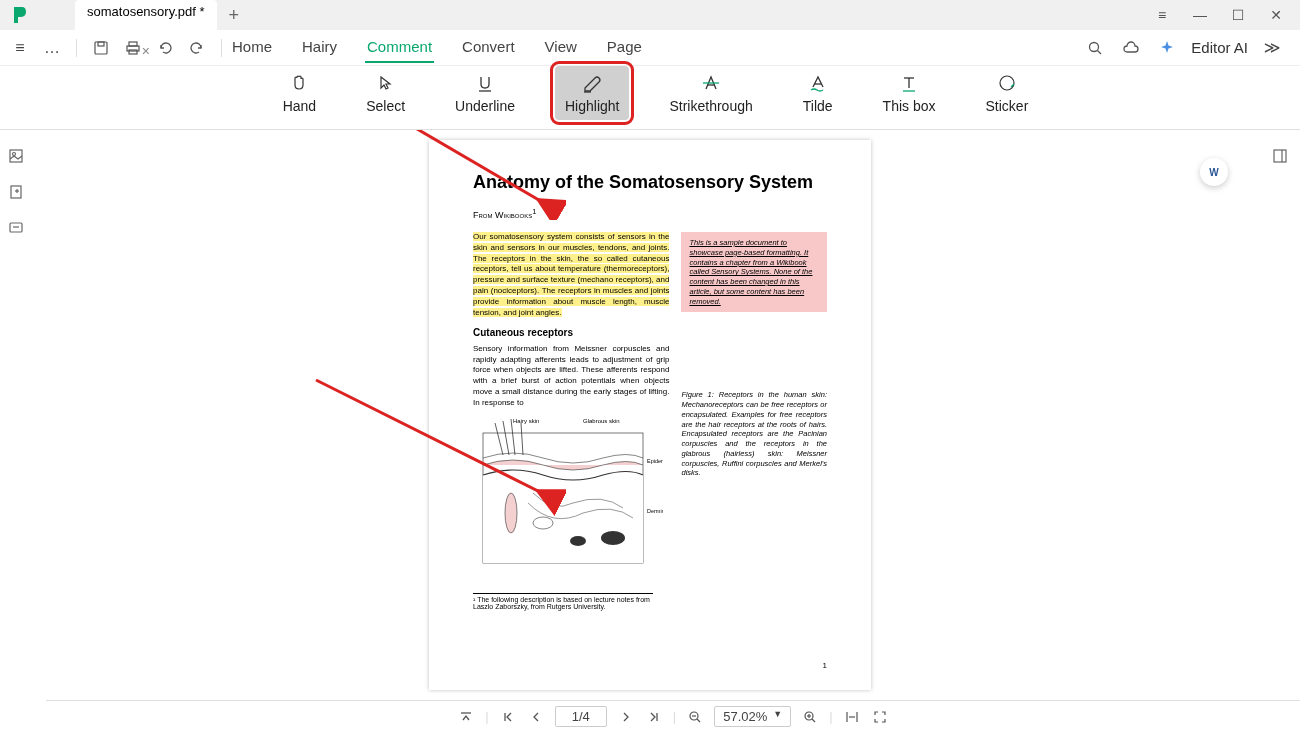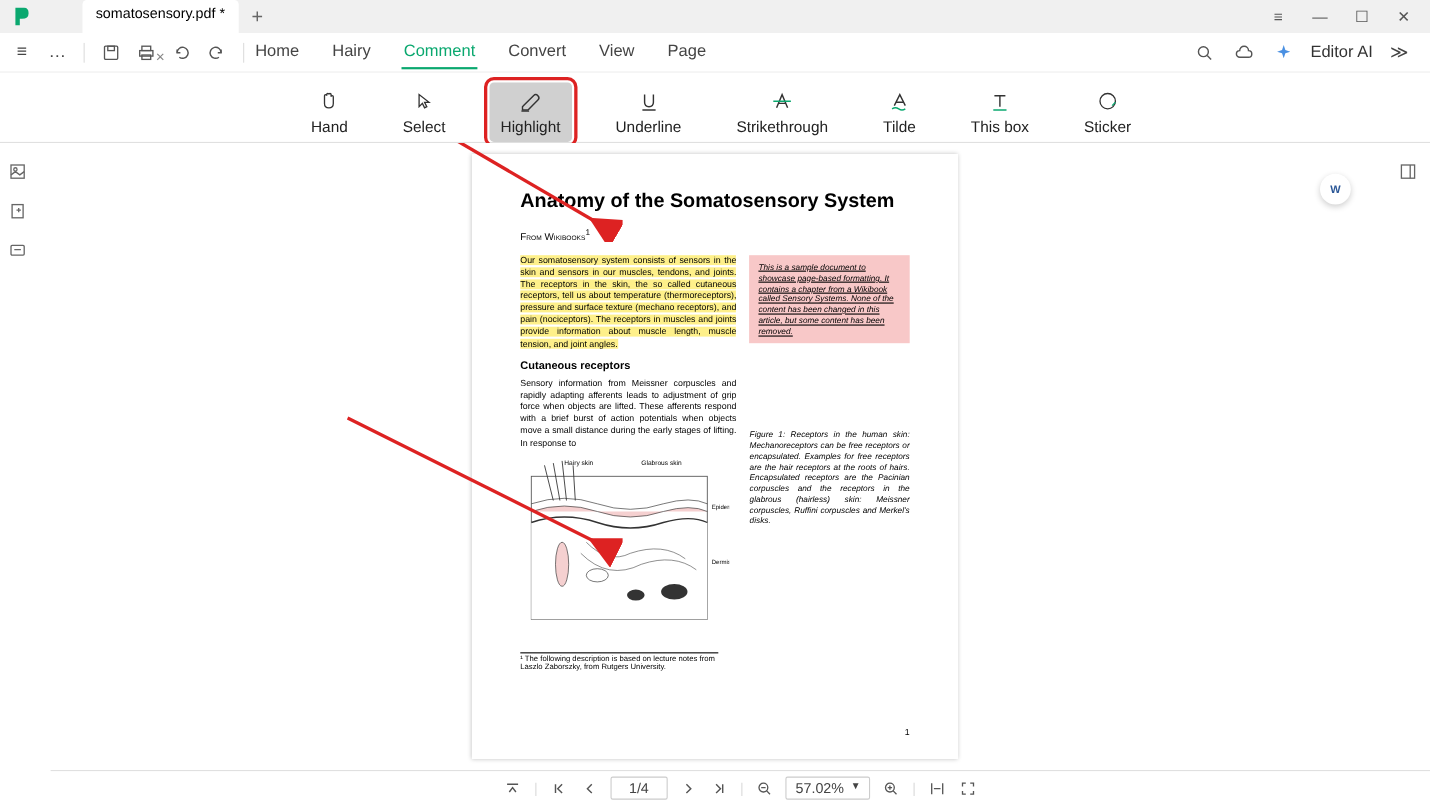--- a/index.html
+++ b/index.html
@@ -19,21 +19,21 @@
 .qb-left { display: flex; align-items: center; gap: 8px;}
 .qb-icon { width: 24px; height: 24px; display: flex; align-items: center; justify-content: center; color: #444;}
 .qb-sep { width: 1px; height: 18px; background: #ddd; margin: 0 4px;}
 .menubar { flex: 1; display: flex; justify-content: flex-start; gap: 26px;}
 .menu-item { font-size: 15px; color: #444; padding: 6px 2px; cursor: pointer;}
 .menu-item.active { color: #0aa86f; border-bottom: 2px solid #0aa86f;}
 .qb-right { display: flex; align-items: center; gap: 12px; padding-right: 8px;}
 .editor-ai { font-size: 15px; color: #333;}
 
 
-.ribbon { height: 64px; display: flex; justify-content: center; align-items: flex-end; gap: 30px; border-bottom: 1px solid #e0e0e0; position: relative; padding-left: 11px;}
+.ribbon { height: 64px; display: flex; justify-content: center; align-items: flex-start; gap: 30px; border-bottom: 1px solid #e0e0e0; position: relative; padding-left: 11px;}
 .ribbon-tool { display: flex; flex-direction: column; align-items: center; gap: 4px; padding: 6px 10px; font-size: 14px; color: #222; cursor: pointer; border-radius: 4px;}
 .ribbon-tool.highlighted { background: #d0d0d0; outline: 3px solid #d22; outline-offset: 2px;}
 .ribbon-icon { height: 22px; display: flex; align-items: center; justify-content: center; color: #333;}
 
 
 .workspace { position: absolute; top: 130px; bottom: 32px; left: 0; right: 0; display: flex;}
 .left-rail { width: 36px; display: flex; flex-direction: column; align-items: center; gap: 16px; padding-top: 18px;}
 .rail-icon { width: 20px; height: 20px; color: #666;}
 .canvas { flex: 1; background: #fff; display: flex; justify-content: center; padding-top: 10px; position: relative; overflow: hidden;}
 .right-rail { width: 36px; display: flex; flex-direction: column; align-items: center; padding-top: 18px;}
@@ -162,37 +162,37 @@
     <span>Hand</span>
   </div>
   <div class="ribbon-tool">
     <span class="ribbon-icon">
         <svg width="18" height="18" viewBox="0 0 18 18" fill="none" stroke="#333" stroke-width="1.2">
           <path d="M4 3 L4 14 L7 11 L9 15 L11 14 L9 10 L13 10 Z"></path>
         </svg>
       </span>
     <span>Select</span>
   </div>
+  <div class="ribbon-tool">
+    <span class="ribbon-icon">
+        <svg width="18" height="18" viewBox="0 0 18 18" fill="none" stroke="#333" stroke-width="1.3">
+          <path d="M5 3 L5 10 Q5 14 9 14 Q13 14 13 10 L13 3"></path>
+          <line x1="3" y1="17" x2="15" y2="17"></line>
+        </svg>
+      </span>
+    <span>Underline</span>
+  </div>
   <div class="ribbon-tool highlighted">
     <span class="ribbon-icon">
         <svg width="22" height="20" viewBox="0 0 22 20" fill="none" stroke="#333" stroke-width="1.3">
           <path d="M5 14 L14 5 Q16 3 18 5 Q20 7 18 9 L9 18 L4 18 L4 15 Z"></path>
           <line x1="3" y1="19" x2="10" y2="19"></line>
         </svg>
       </span>
     <span>Highlight</span>
-  </div>
-  <div class="ribbon-tool">
-    <span class="ribbon-icon">
-        <svg width="18" height="18" viewBox="0 0 18 18" fill="none" stroke="#333" stroke-width="1.3">
-          <path d="M5 3 L5 10 Q5 14 9 14 Q13 14 13 10 L13 3"></path>
-          <line x1="3" y1="17" x2="15" y2="17"></line>
-        </svg>
-      </span>
-    <span>Underline</span>
   </div>
   <div class="ribbon-tool">
     <span class="ribbon-icon">
         <svg width="20" height="18" viewBox="0 0 20 18" fill="none" stroke="#333" stroke-width="1.3">
           <path d="M5 15 L10 3 L15 15"></path>
           <line x1="6.5" y1="11" x2="13.5" y2="11"></line>
           <line x1="2" y1="9" x2="18" y2="9" stroke="#0aa86f"></line>
         </svg>
       </span>
     <span>Strikethrough</span>

